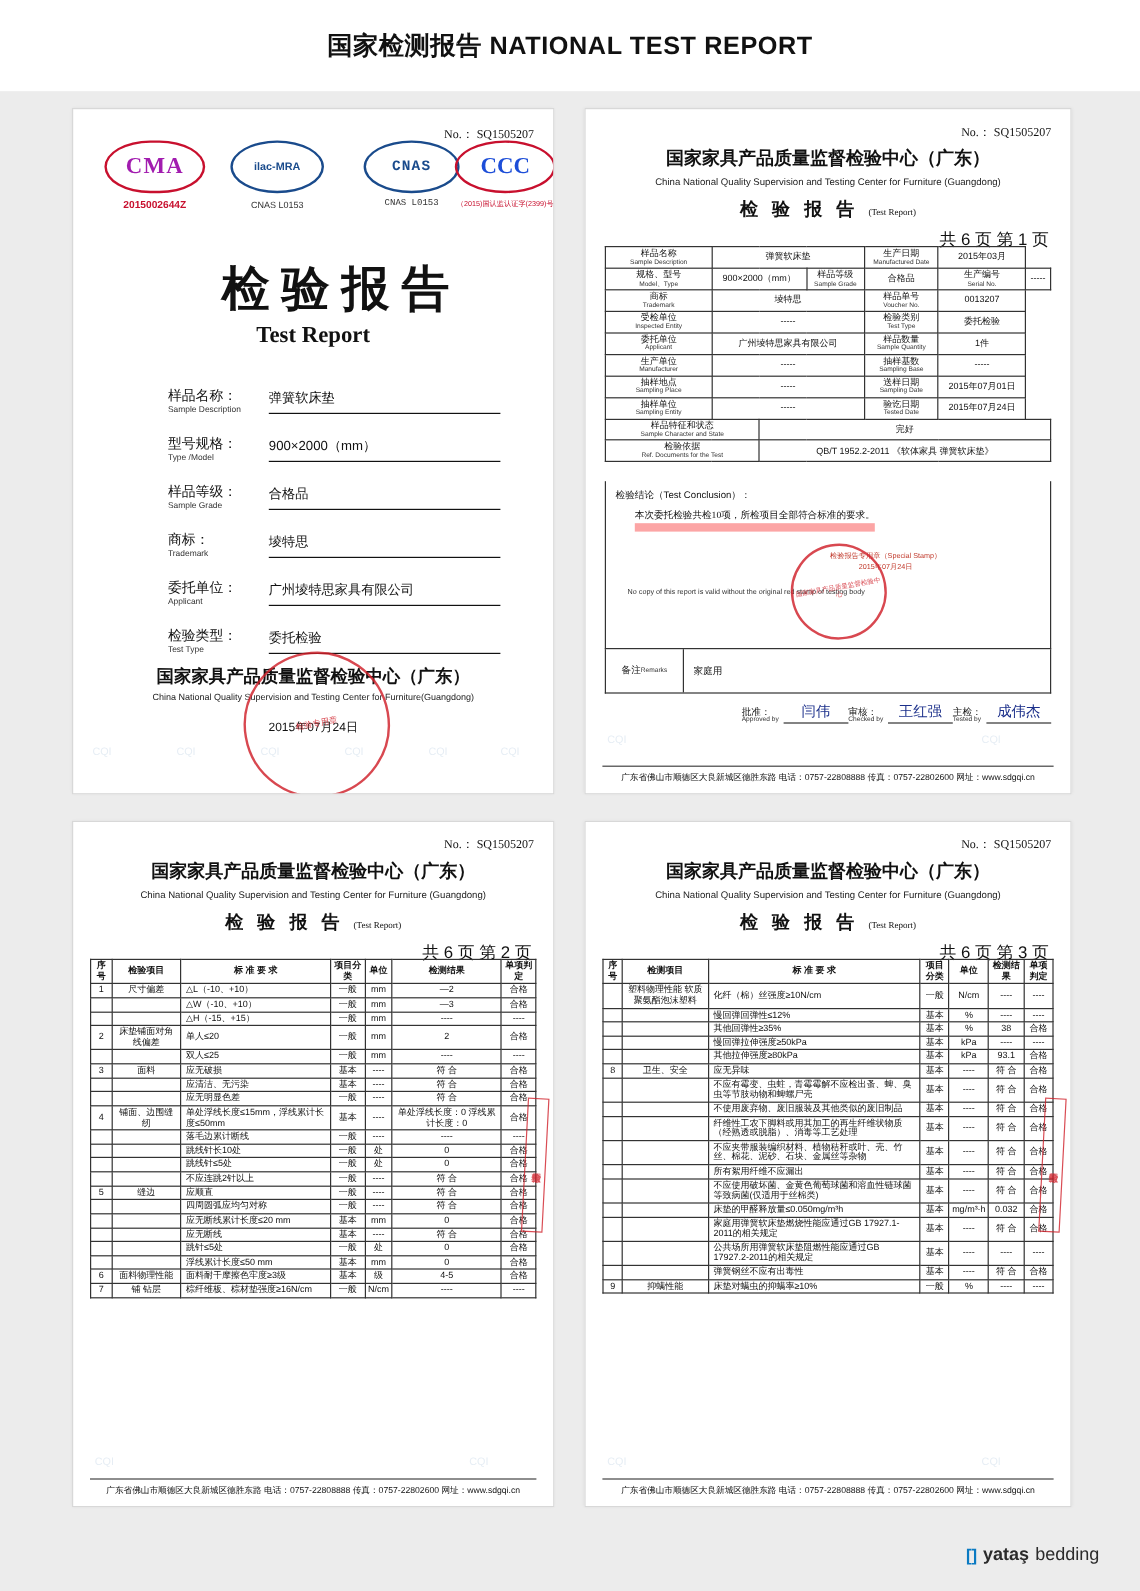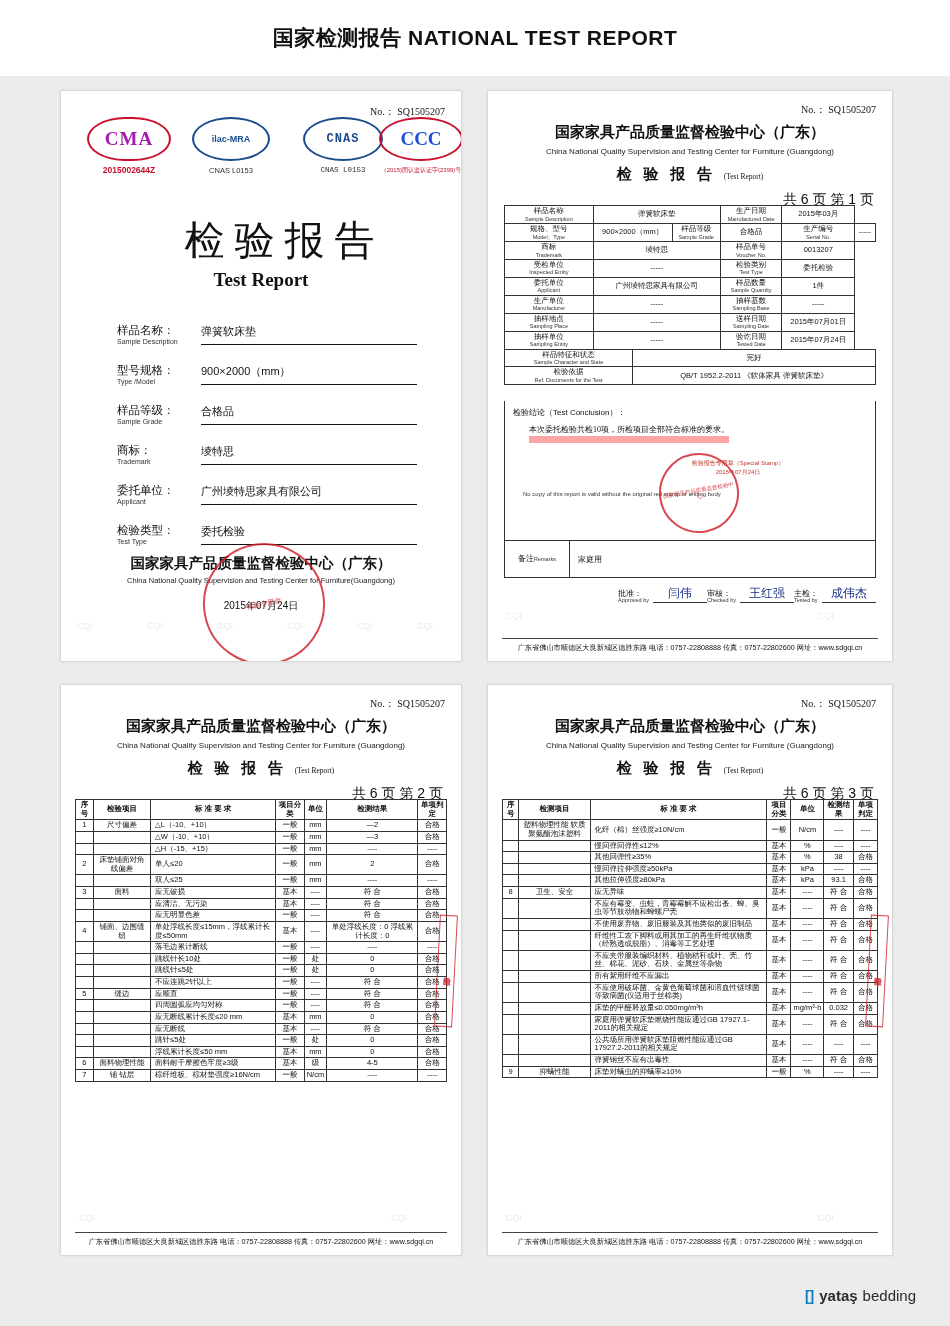--- a/index.html
+++ b/index.html
@@ -68,30 +68,30 @@
   .ccc{left:292px;width:84px;}
   .ccc .ring{
     width:80px;height:40px;border:2.5px solid #c8102e;border-radius:50%;
     display:flex;align-items:center;justify-content:center;
     color:#1d4ed8;font-size:19px;font-weight:bold;font-family:"Liberation Serif",serif;
   }
   .ccc .code{color:#c8102e;font-size:6px;margin-top:5px;}
 
   .cover-title{
     position:absolute;left:0;right:0;top:122px;text-align:center;
-    font-family:"Liberation Serif",serif;font-size:40px;font-weight:normal;
+    font-family:"Liberation Serif",serif;font-size:40px;font-weight:bold;
     letter-spacing:10px;
     margin-left:47px;
   }
   .cover-sub{
     position:absolute;left:0;right:0;top:178px;text-align:center;
     font-family:"Liberation Serif",serif;font-size:19px;font-weight:bold;
   }
   .field-list{position:absolute;left:56px;top:232px;width:300px;}
-  .field{position:relative;height:40px;}
+  .field{position:relative;height:40px;margin-left:23px;}
   .field .lab{
     position:absolute;left:0;top:0;width:78px;text-align:left;
   }
   .field .cn{font-size:11.5px;display:block;line-height:14px;}
   .field .en{font-size:7px;color:#333;display:block;line-height:9px;}
   .field .val{
     position:absolute;left:84px;right:0;top:1px;font-size:11px;
     border-bottom:1px solid #111;padding-bottom:4px;min-height:16px;
   }
   .cover-footer{

